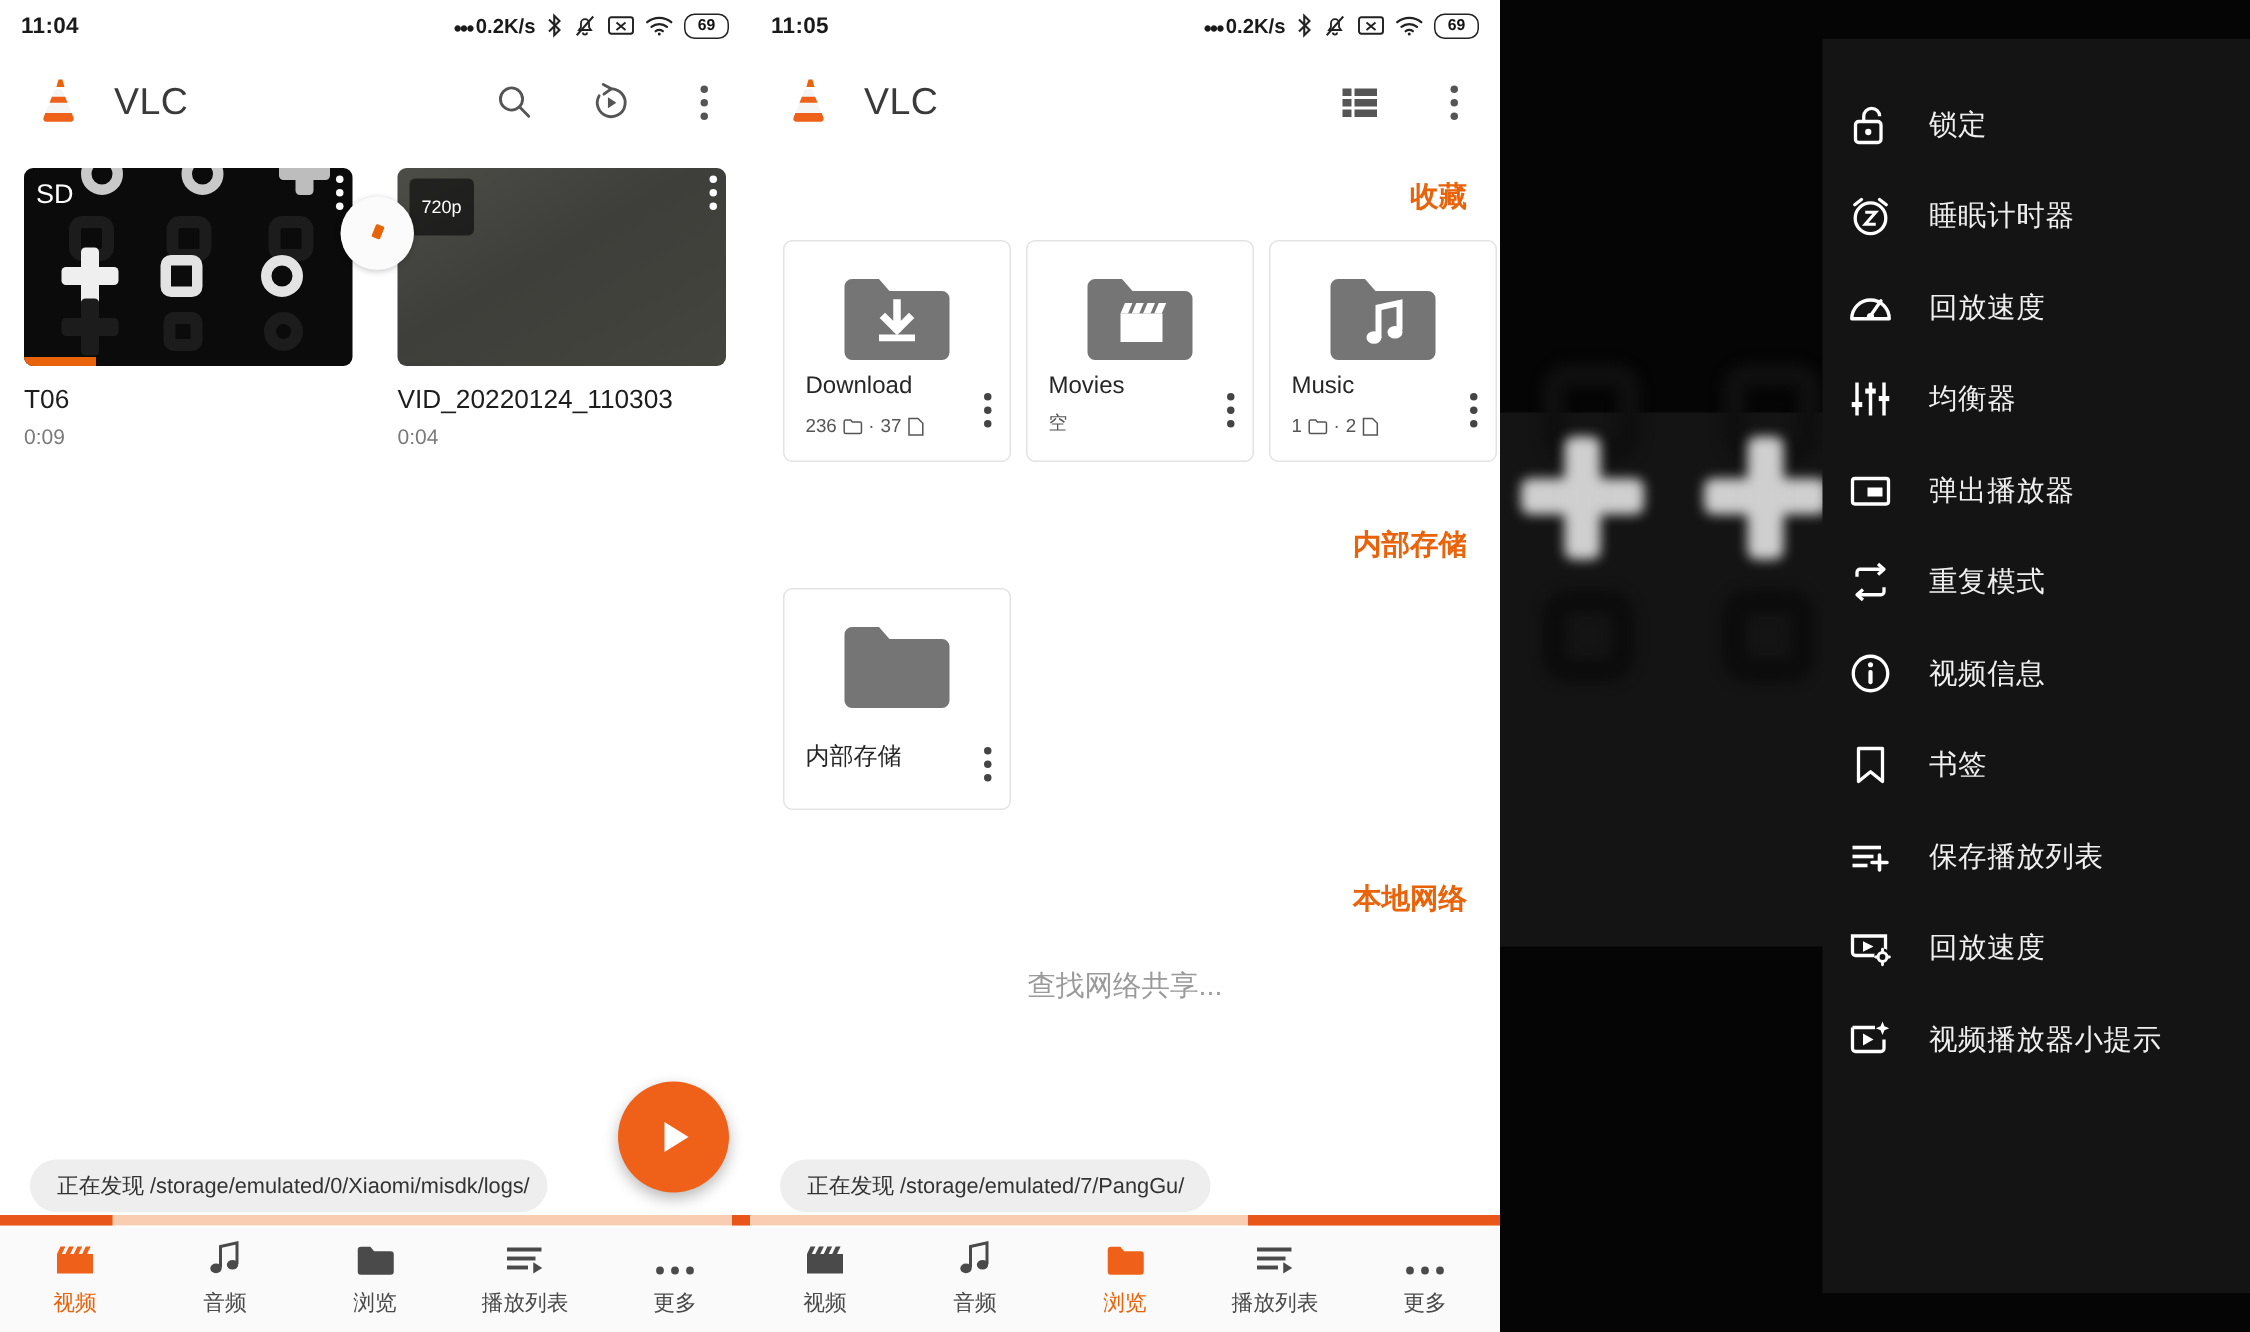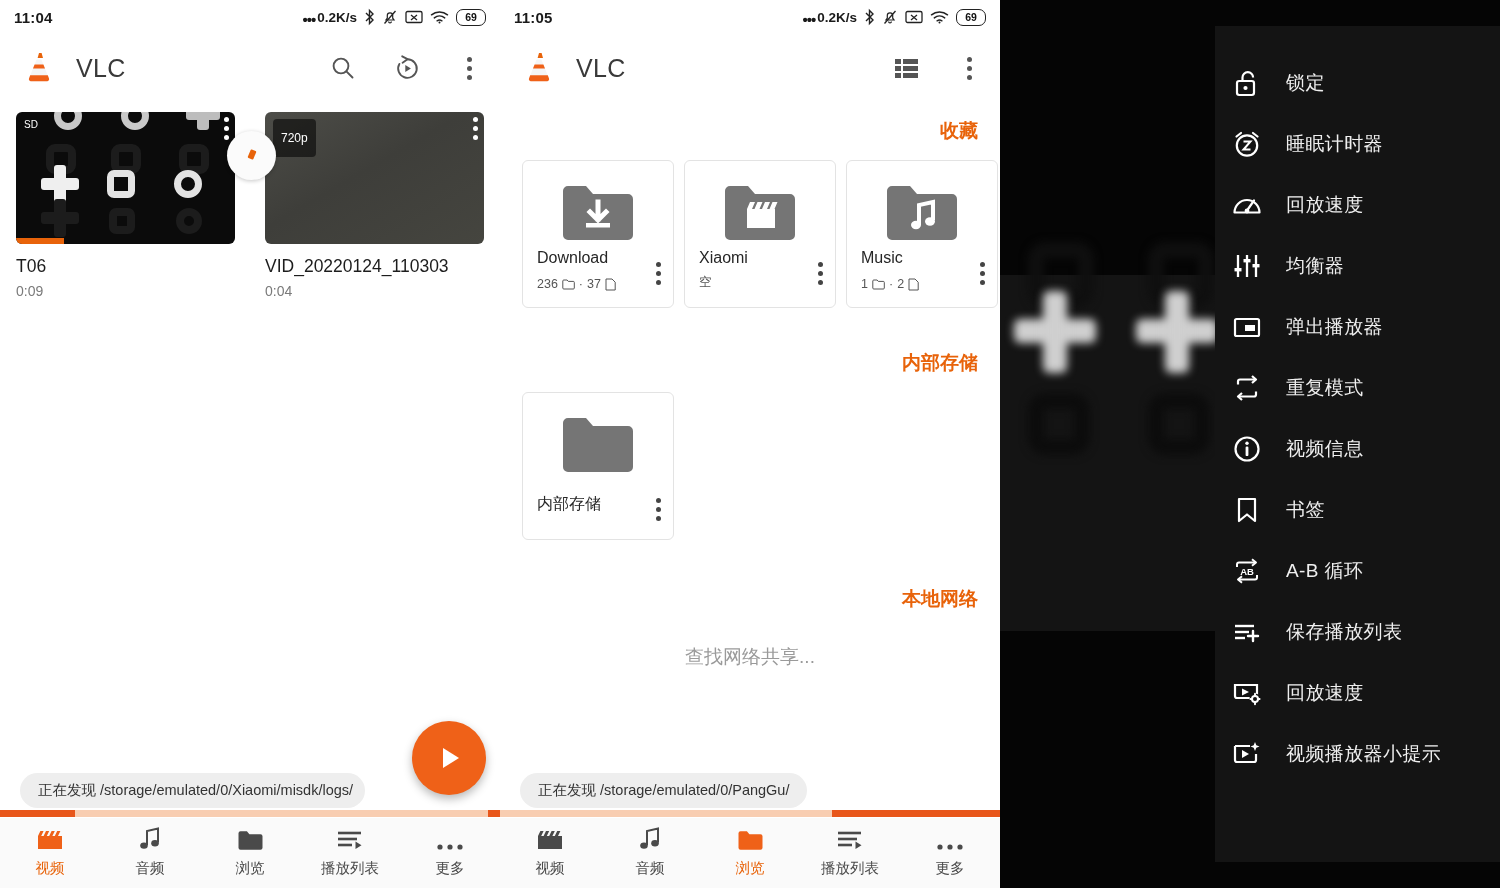--- a/index.html
+++ b/index.html
@@ -59,21 +59,21 @@
   .video-grid { display:flex; gap: 30px; padding: 10px 16px 0 16px; }
   .video-item { width: 219px; }
   .thumb {
     width: 219px; height: 132px; border-radius: 6px; position:relative; overflow:hidden;
     background:#0a0a0a;
   }
   .thumb.t1 { background:#0b0b0b; }
   .thumb.t2 { background: linear-gradient(150deg,#4d4d48 0%, #3e3e3a 45%, #45453f 100%); }
   .badge-res {
     position:absolute; left:8px; top:7px;
-    color:#fff; font-size:10px; font-weight:500;
+    color:#fff; font-size:18px; font-weight:500;
   }
   .badge-res.chip {
     background: rgba(0,0,0,.55); padding: 12px 8px; border-radius: 4px; font-size:12px;
   }
   .thumb-kebab { position:absolute; right:6px; top:5px; display:flex; flex-direction:column; gap:4px;}
   .thumb-kebab i { width:5px; height:5px; border-radius:50%; background:#fff; display:block;}
   .progress-chip {
     position:absolute; left:0; bottom:0; height:6px; width:22%; background:#e8630a;
   }
   .video-name { margin-top:12px; font-size:17.5px; color:#1d1d1d; white-space:nowrap; }
@@ -482,21 +482,21 @@
         </div>
 
         <div class="fcard">
           <span class="folder-ico">
             <svg width="74" height="60" viewBox="0 0 74 60">
                 <path d="M2 8a5 5 0 0 1 5-5h18l7 8h35a5 5 0 0 1 5 5v36a5 5 0 0 1-5 5H7a5 5 0 0 1-5-5z" fill="#757575"></path>
                 <path d="M24 26h28v19H24z" fill="#fff"></path>
                 <path d="M24 26 L27 19 L32 19 L29 26z M31.5 26 L34.5 19 L39.5 19 L36.5 26z M39 26 L42 19 L47 19 L44 26z M46.5 26 L49.5 19 L54.5 19 L51.5 26z" fill="#fff"></path>
               </svg>
           </span>
-          <span class="fname">Xiaomi</span>
+          <span class="fname">Movies</span>
           <span class="fmeta">
             <span>空</span>
           </span>
           <span class="ckebab">
               <i></i>
               <i></i>
               <i></i>
             </span>
         </div>
 
@@ -549,21 +549,21 @@
             </span>
         </div>
       </div>
 
       <div class="section-title" style="margin-top:46px;">本地网络</div>
       <div class="net-empty">查找网络共享...</div>
     </div>
 
     <div class="discover">
       <span>正在发现</span>
-      <span>/storage/emulated/0/PangGu/</span>
+      <span>/storage/emulated/7/PangGu/</span>
     </div>
 
     <div class="scanbar">
       <span class="seg" style="right:0;width:168px;"></span>
     </div>
 
     <div class="bottomnav">
       <div class="navitem">
         <span class="navicon">
             <svg width="26" height="22" viewBox="0 0 26 22">
@@ -713,32 +713,20 @@
 
       <div class="menu-item">
         <span class="mi-icon">
             <svg width="30" height="30" viewBox="0 0 30 30">
               <path d="M7 4h16v22l-8-6.5L7 26z" fill="none" stroke="#fff" stroke-width="2.2" stroke-linejoin="round"></path>
             </svg>
           </span>
         <span class="mi-label">书签</span>
       </div>
 
-      <div class="menu-item">
-        <span class="mi-icon">
-            <svg width="30" height="30" viewBox="0 0 30 30">
-              <path d="M5 11V8.5a2 2 0 0 1 2-2h16" fill="none" stroke="#fff" stroke-width="2"></path>
-              <path d="M20 3.3 l4 3.2 -4 3.2" fill="none" stroke="#fff" stroke-width="2" stroke-linejoin="round"></path>
-              <path d="M25 19v2.5a2 2 0 0 1-2 2H7" fill="none" stroke="#fff" stroke-width="2"></path>
-              <path d="M10 20.3 l-4 3.2 4 3.2" fill="none" stroke="#fff" stroke-width="2" stroke-linejoin="round"></path>
-              <text x="15" y="19" font-size="9.5" font-family="Liberation Sans, sans-serif" fill="#fff" text-anchor="middle" font-weight="bold">AB</text>
-            </svg>
-          </span>
-        <span class="mi-label">A-B 循环</span>
-      </div>
 
       <div class="menu-item">
         <span class="mi-icon">
             <svg width="30" height="30" viewBox="0 0 30 30">
               <line x1="3" y1="9" x2="22" y2="9" stroke="#fff" stroke-width="2.4"></line>
               <line x1="3" y1="15" x2="17" y2="15" stroke="#fff" stroke-width="2.4"></line>
               <line x1="3" y1="21" x2="13" y2="21" stroke="#fff" stroke-width="2.4"></line>
               <path d="M21 14v10M16 19h10" stroke="#fff" stroke-width="2.4" stroke-linecap="round"></path>
             </svg>
           </span>

